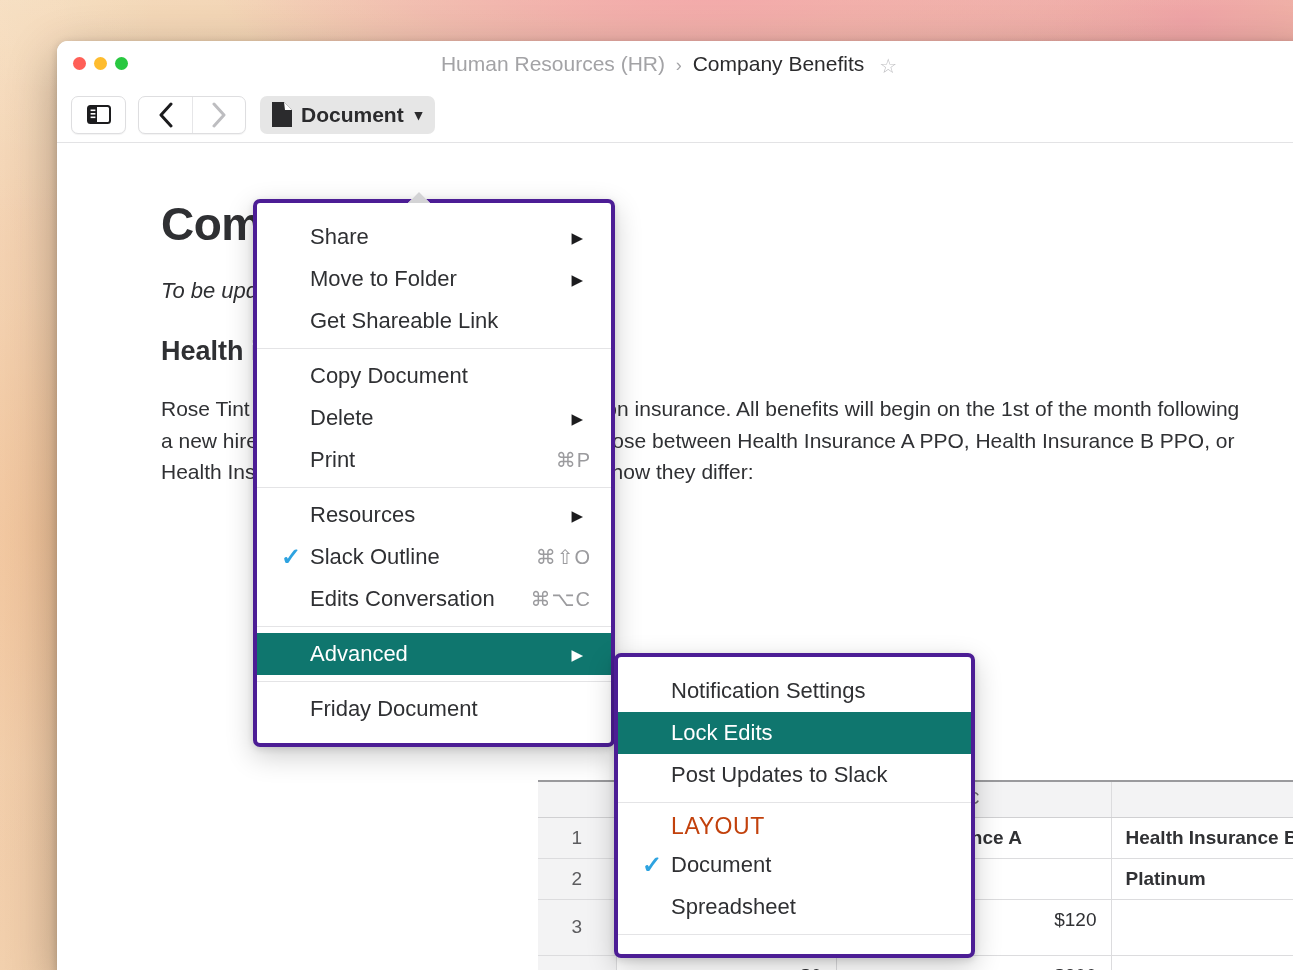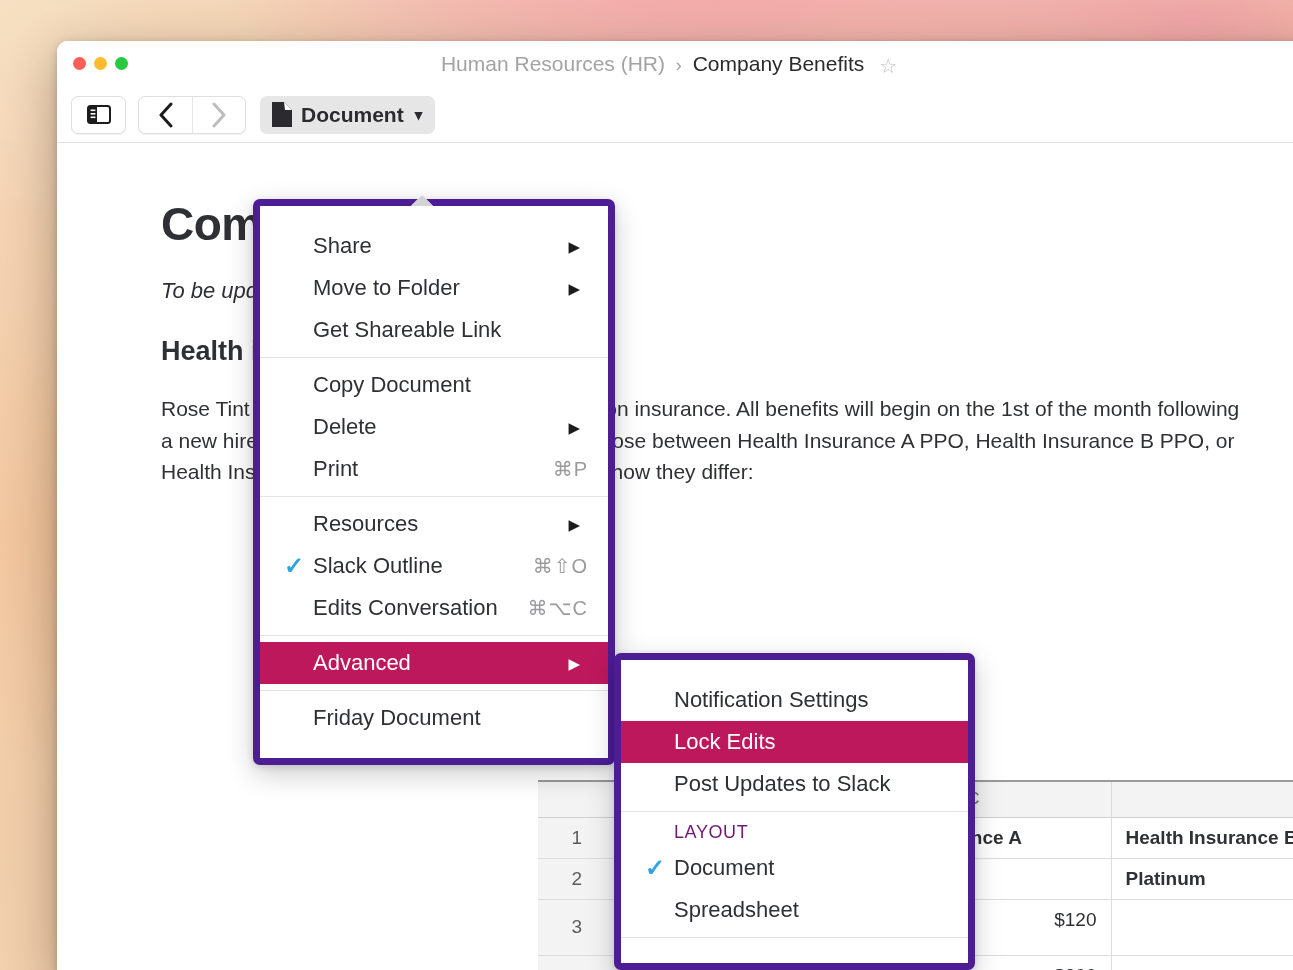--- a/index.html
+++ b/index.html
@@ -219,40 +219,40 @@
     vertical-align: top;
   }
   .sheet td.num { text-align: right; }
   .sheet td.bold { font-weight: 700; }
   .r-tall { height: 56px; }
 
   
   .menu {
     position: absolute;
     background: #ffffff;
-    border: 7px solid #4c1d95;
+    border: 4px solid #4c1d95;
     border-radius: 7px;
     box-shadow: 0 9px 28px rgba(0,0,0,0.20), 0 2px 7px rgba(0,0,0,0.12);
-    padding: 19px 0;
+    padding: 13px 0;
     font-size: 22px;
     color: #2f3033;
     z-index: 40;
   }
   #doc-menu { left: 196px; top: 158px; width: 362px; }
   #sub-menu  { left: 557px; top: 596px; width: 361px; margin-top: 16px; }
 
   .menu-item {
     position: relative;
     height: 42px;
     display: flex;
     align-items: center;
     padding: 0 18px 0 53px;
     white-space: nowrap;
   }
-  .menu-item.selected { background: #be185d; color: #ffffff; }
+  .menu-item.selected { background: #0f766e; color: #ffffff; }
   .menu-item .check {
     position: absolute;
     left: 24px;
     color: #2ea3e0;
     font-size: 24px;
     font-weight: 700;
     line-height: 1;
   }
   .menu-item .arrow {
     position: absolute;
@@ -269,22 +269,22 @@
     font-size: 20px;
     letter-spacing: 1px;
   }
   .menu-sep {
     height: 1px;
     background: #e4e4e6;
     margin: 6px 0;
   }
   .menu-section-label {
     padding: 4px 18px 4px 53px;
-    font-size: 18px;
-    color: #701a75;
+    font-size: 23px;
+    color: #c2410c;
     letter-spacing: 0.6px;
   }
 
   
   .menu-notch {
     position: absolute;
     left: 151px;
     top: -11px;
     width: 22px;
     height: 11px;

